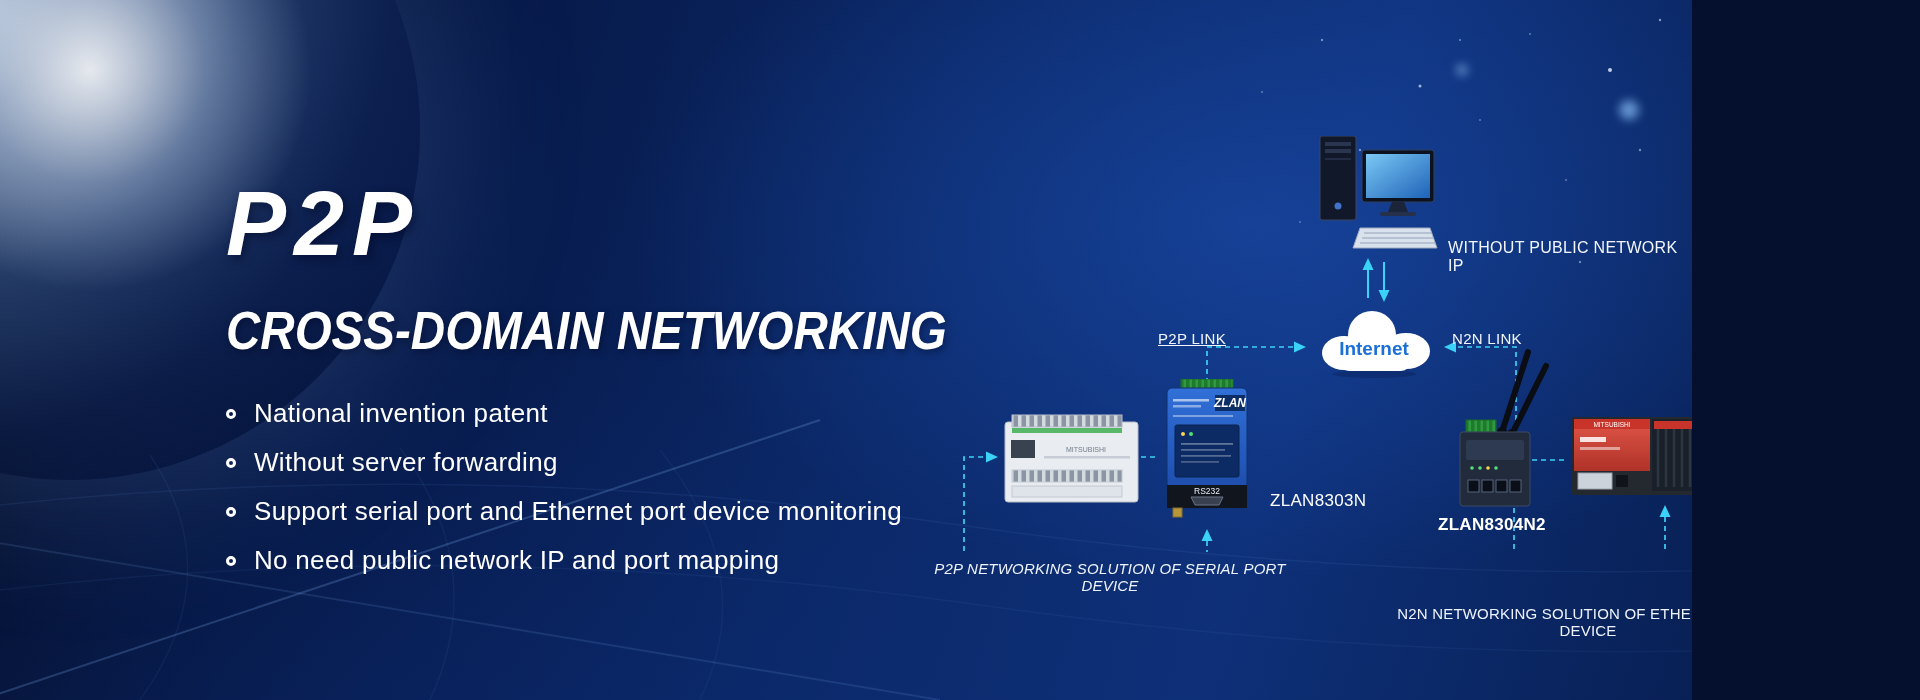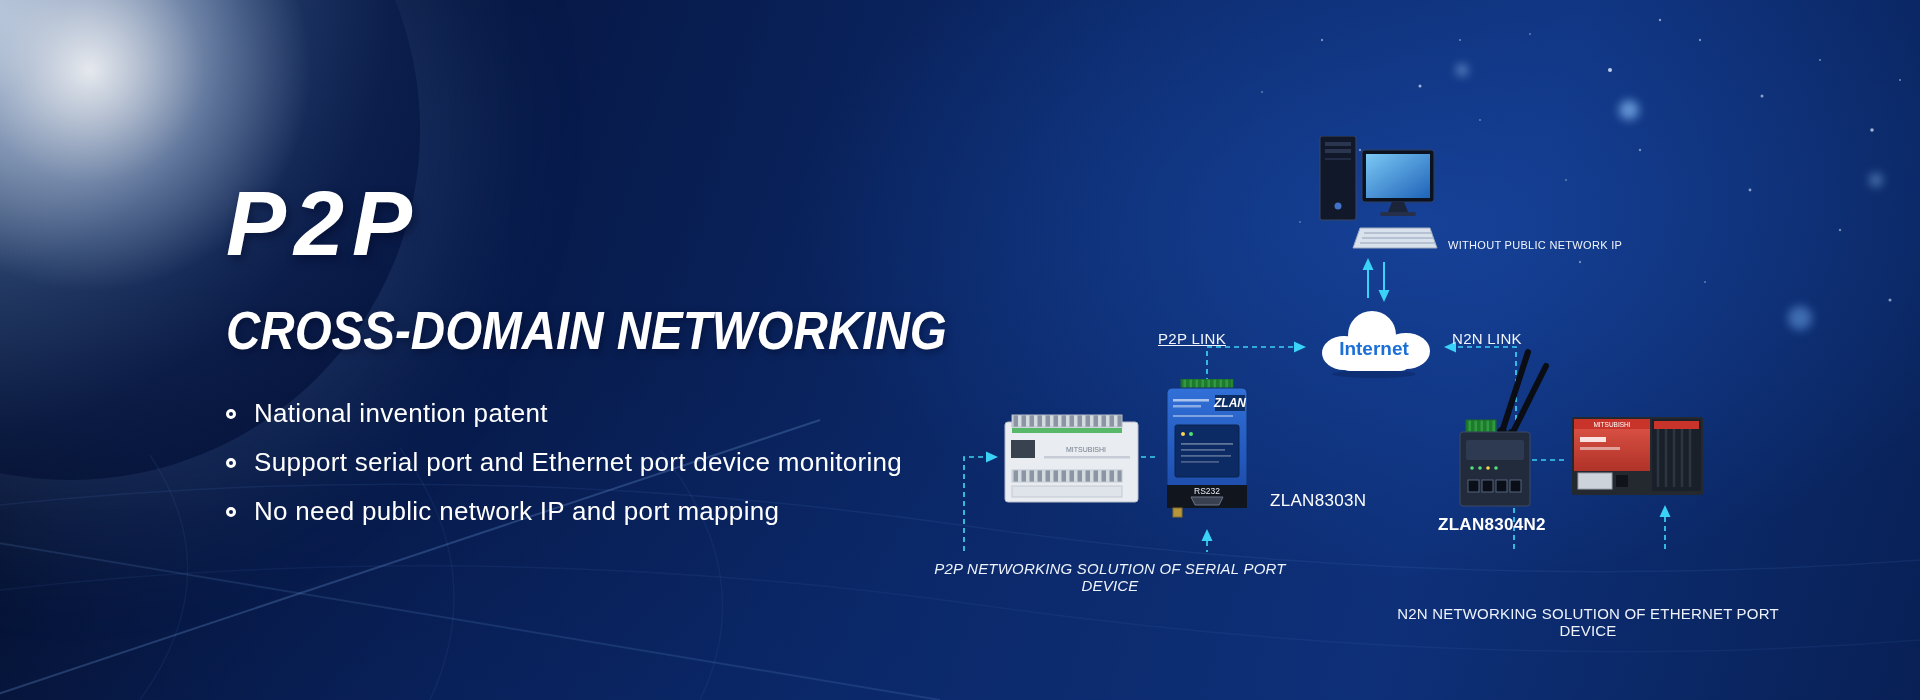--- a/index.html
+++ b/index.html
@@ -1,20 +1,20 @@
 <!DOCTYPE html>
 <html><head>
 <meta charset="utf-8">
 <style>
   * { margin:0; padding:0; box-sizing:border-box; }
   html,body { background:#04102e; }
   body { font-family:"Liberation Sans", sans-serif; }
 
   .banner {
-    position:relative; width:1920px; height:700px; overflow:hidden;
+    position:relative; width:1692px; height:700px; overflow:hidden;
     background:
       radial-gradient(ellipse 950px 540px at 74% 32%, rgba(28,80,178,.55), rgba(28,80,178,0) 66%),
       radial-gradient(ellipse 1200px 640px at 28% 118%, rgba(12,44,116,.45), rgba(12,44,116,0) 70%),
       linear-gradient(108deg, #040c24 0%, #071a4a 28%, #0b2868 52%, #0e3079 74%, #082055 100%);
   }
 
   
   .planet {
     position:absolute; left:-280px; top:-220px; width:700px; height:700px;
     border-radius:50%;
@@ -47,21 +47,21 @@
     width:10px; height:10px; border:3px solid #fff; border-radius:50%;
     margin-right:18px; flex:none;
   }
 
   
   .diagram { position:absolute; inset:0; z-index:4; }
   .diagram .abs { position:absolute; }
   .connectors { position:absolute; left:0; top:0; pointer-events:none; }
 
   .pc        { left:1318px; top:136px; width:120px; height:118px; }
-  .pc-label  { left:1448px; top:239px; font-size:11px; color:#f2f6fc; letter-spacing:.3px; }
+  .pc-label  { left:1448px; top:239px; font-size:16px; color:#f2f6fc; letter-spacing:.3px; }
   .cloud     { left:1308px; top:303px; width:134px; height:76px; }
   .link-label{ font-size:15px; color:#f2f6fc; letter-spacing:.3px; }
   .link-p2p  { left:1142px; top:330px; width:84px; text-align:right;text-decoration:underline; }
   .link-n2n  { left:1452px; top:330px; }
 
   .plc-white { left:1004px; top:414px; width:135px; height:96px; }
   .zlan-blue { left:1161px; top:379px; width:92px;  height:146px; }
   .router    { left:1446px; top:340px; width:105px; height:175px; }
   .plc-red   { left:1570px; top:407px; width:135px; height:96px; }
 
@@ -135,20 +135,24 @@
   <div class="hero">
     <div class="hero-title">P2P</div>
     <div class="hero-subtitle">CROSS-DOMAIN NETWORKING</div>
     <ul class="bullets">
       <li>
         <span class="bullet-dot"></span>
         <span>National invention patent</span>
       </li>
       <li>
         <span class="bullet-dot"></span>
+        <span>Without server forwarding</span>
+      </li>
+      <li>
+        <span class="bullet-dot"></span>
         <span>Support serial port and Ethernet port device monitoring</span>
       </li>
       <li>
         <span class="bullet-dot"></span>
         <span>No need public network IP and port mapping</span>
       </li>
     </ul>
   </div>
 
   <div class="diagram">

